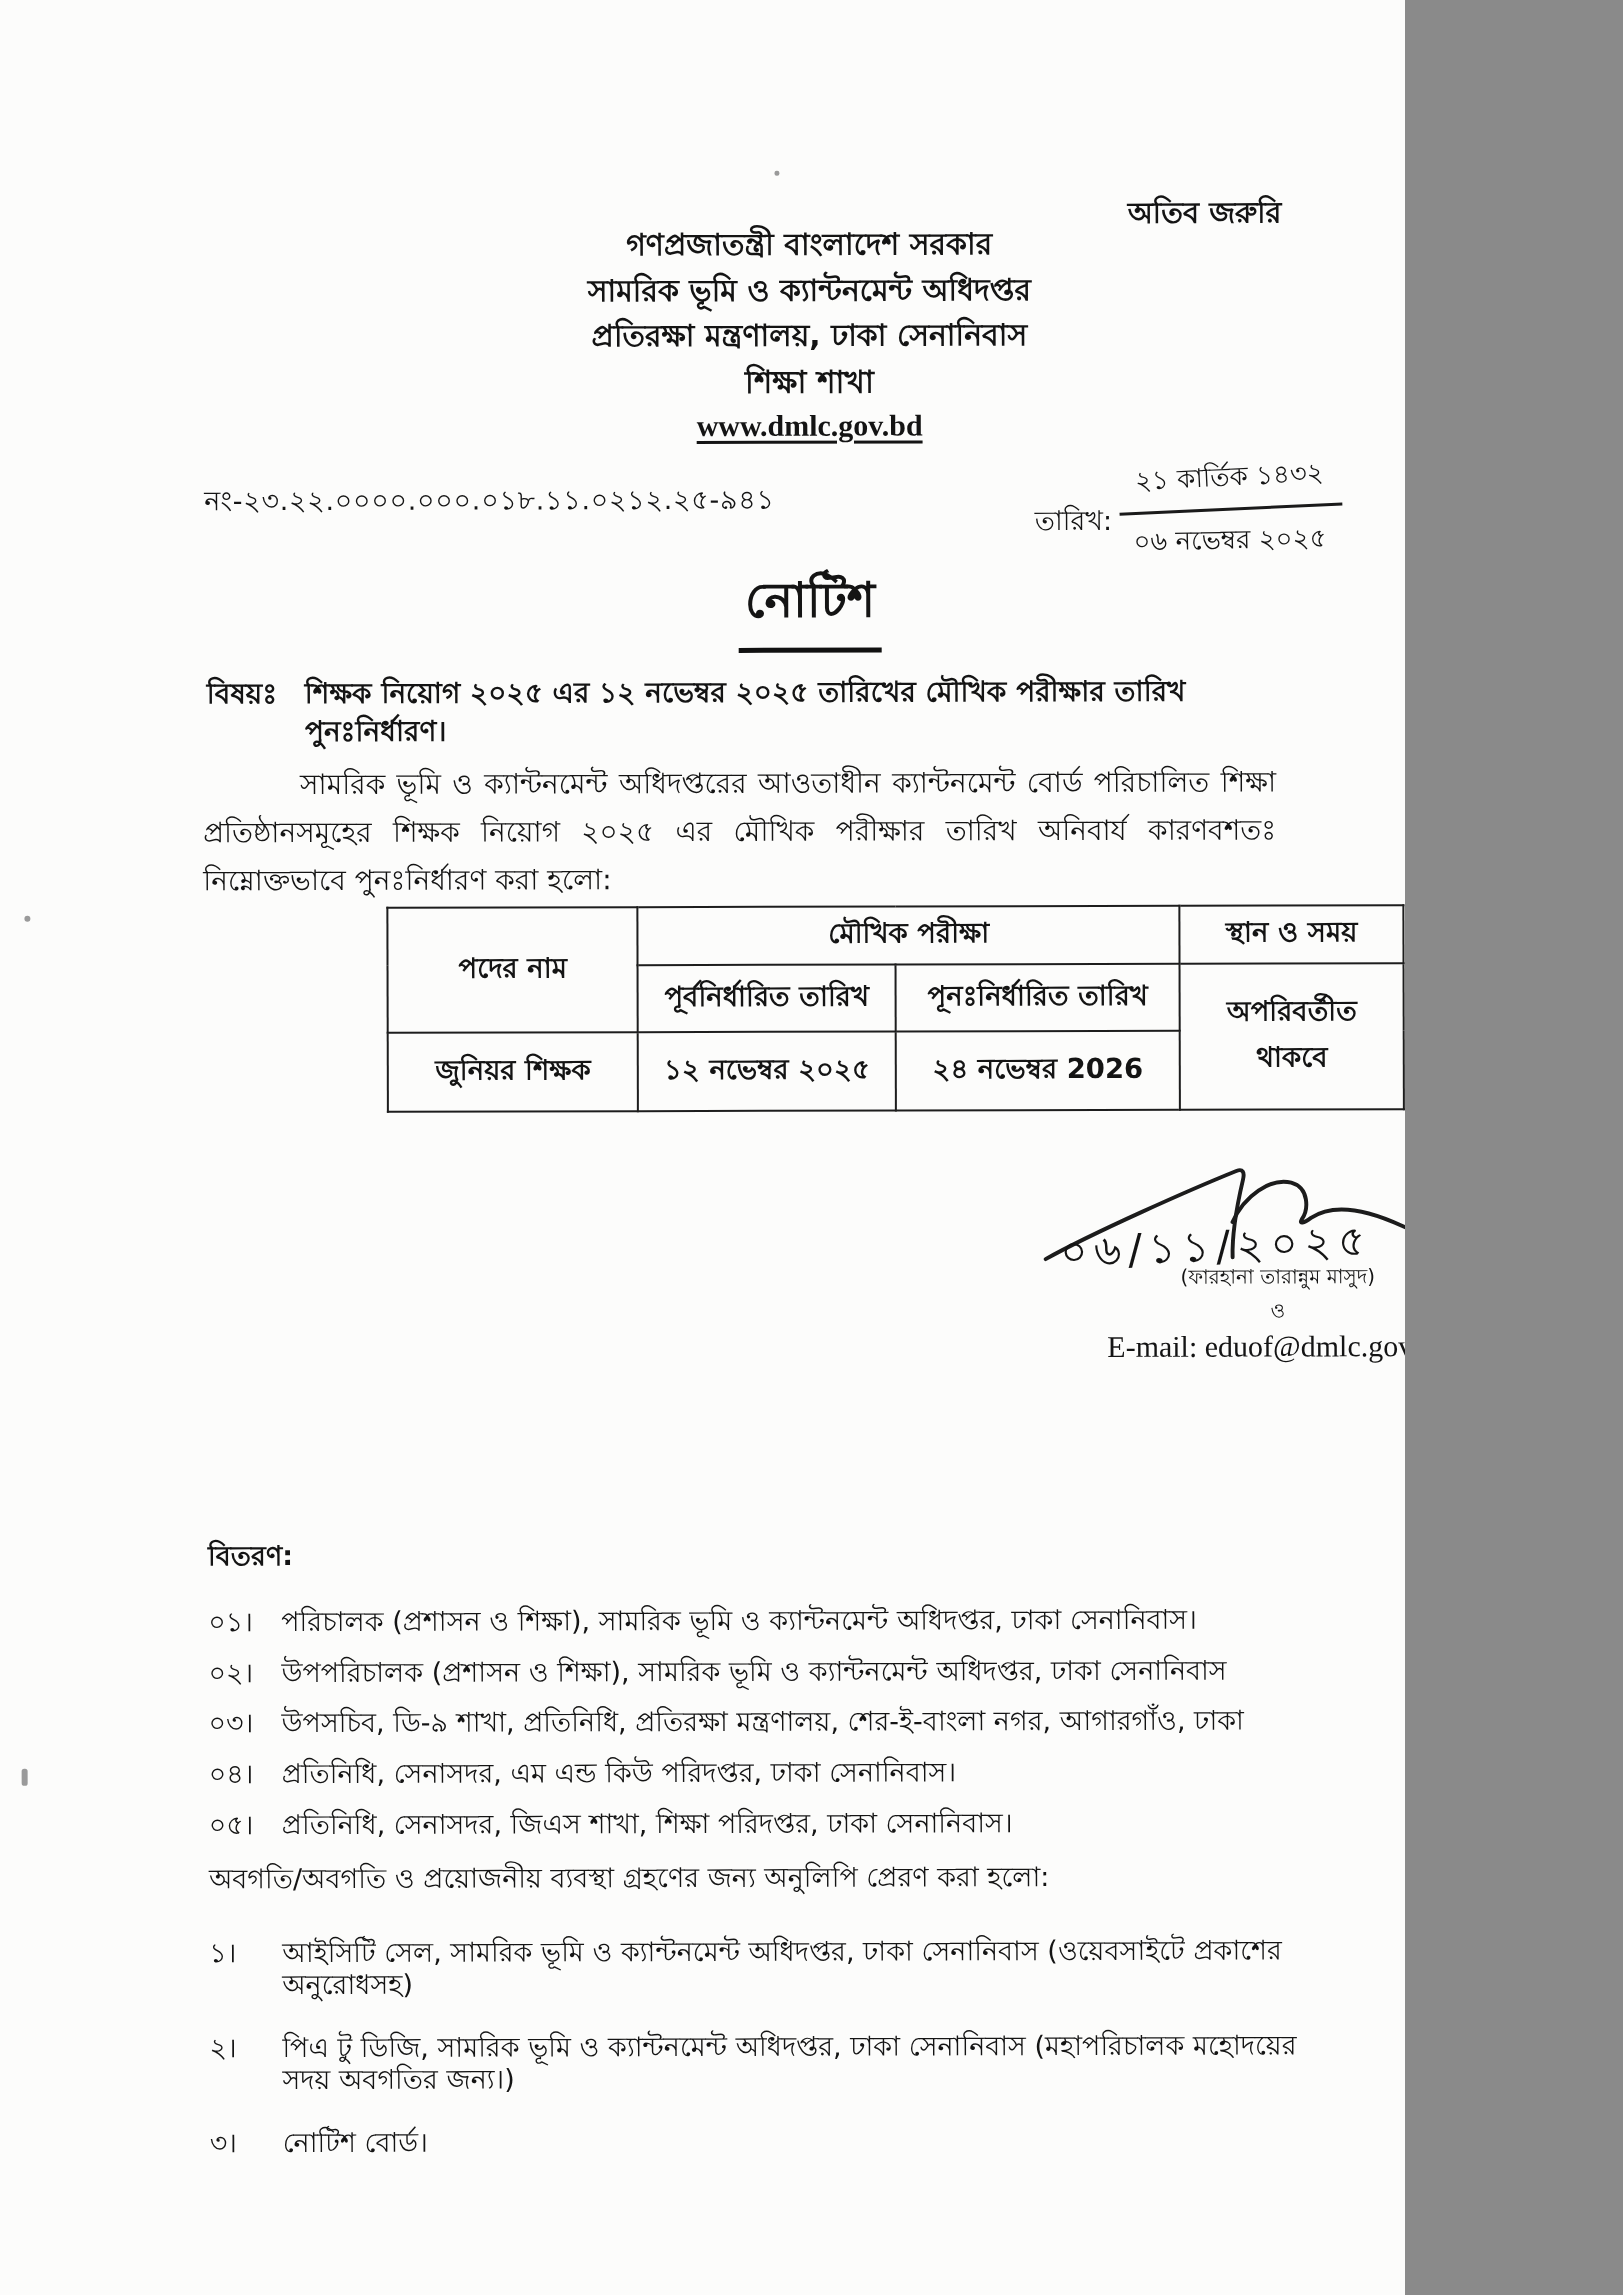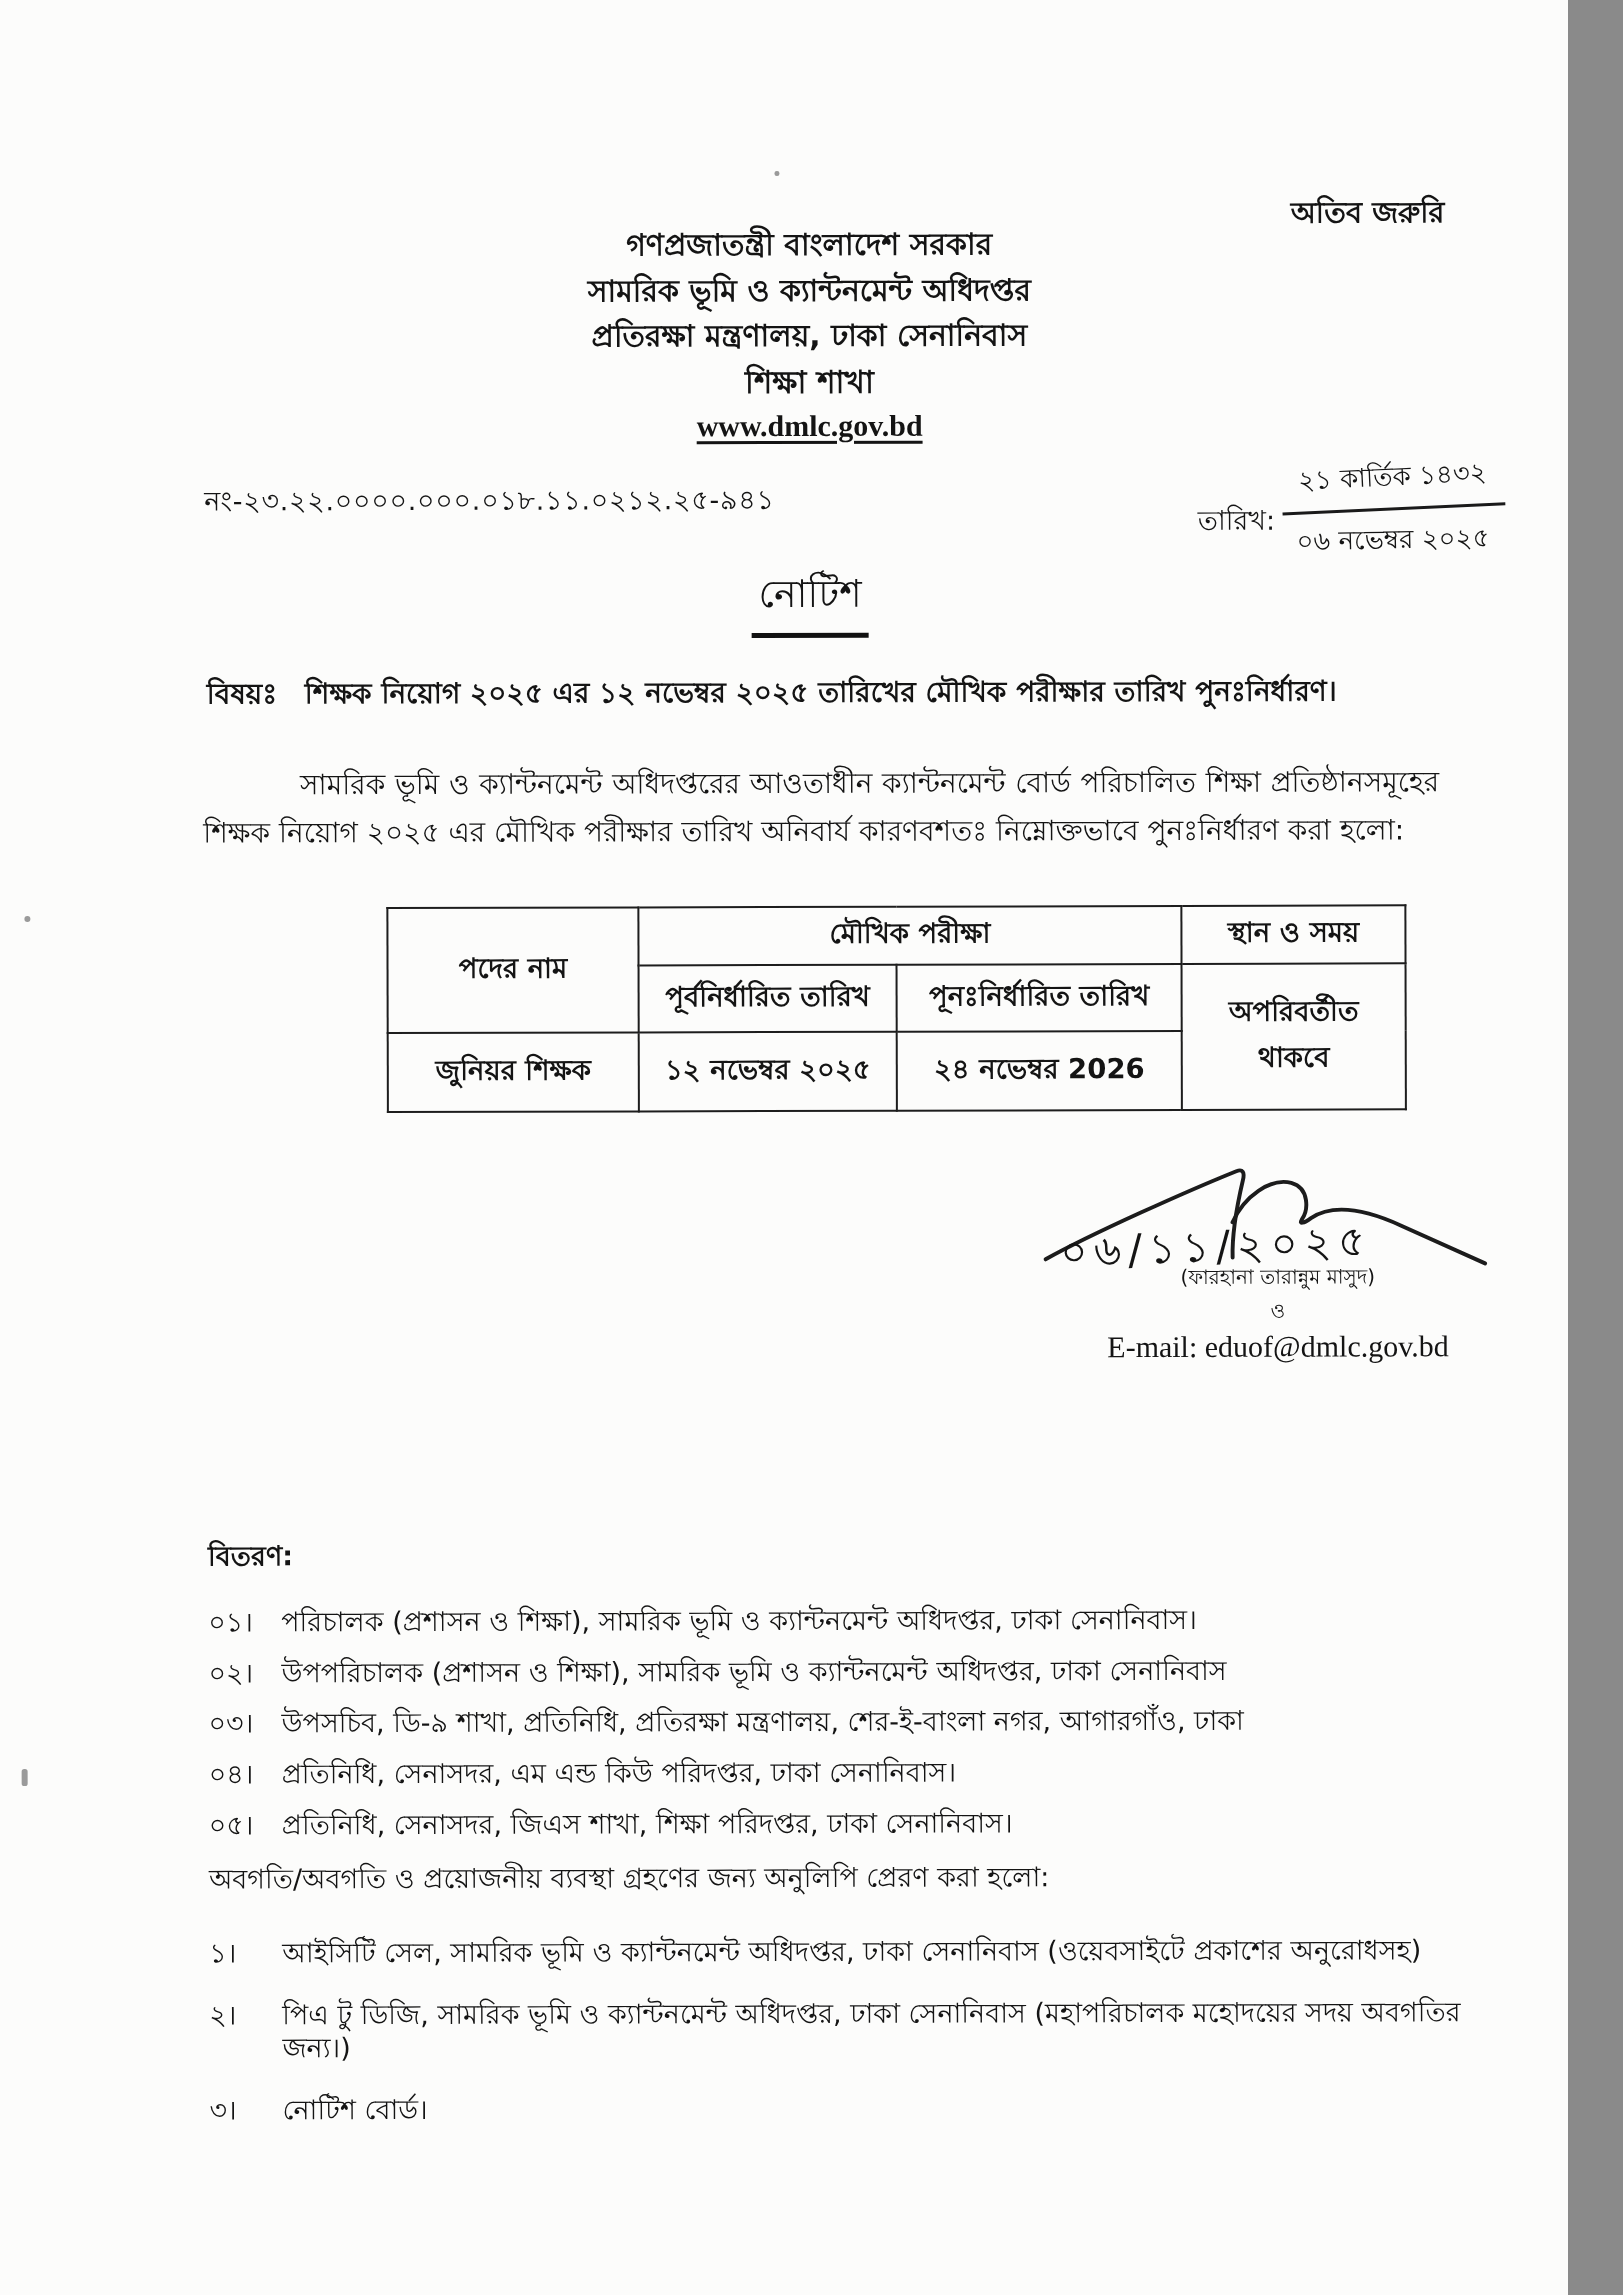--- a/index.html
+++ b/index.html
@@ -1,17 +1,17 @@
 <!DOCTYPE html>
 <html lang="bn" style="font-size:10.5px"><head>
 <meta charset="utf-8">
 <style>
   html,body{margin:0;padding:0;background:#8a8a8a;}
   .page{
-    position:relative;width:1568px;height:2295px;background:#fcfcfb;
+    position:relative;width:1405px;height:2295px;background:#fcfcfb;
     font-family:"DejaVu Sans","Liberation Sans",sans-serif;color:#141414;
     overflow:hidden;
   }
   .tilt{position:absolute;inset:0;transform:rotate(-0.15deg);}
   
   .urgency{position:absolute;top:191px;right:121px;font-size:29px;font-weight:bold;}
   
   .header-block{position:absolute;top:230px;left:0;width:1623px;text-align:center;line-height:1.0;}
   .header-block .h-line{font-size:30px;font-weight:bold;margin:0 0 15.7px 0;}
   .header-block .h-section{font-size:31px;font-weight:bold;margin:2.6px 0 13px 0;}
@@ -22,21 +22,21 @@
   
   .ref-row{position:absolute;top:458px;left:206px;right:62px;display:flex;justify-content:space-between;align-items:flex-start;}
   .ref-no{font-size:27px;letter-spacing:0.7px;margin-top:21px;}
   .date-block{display:flex;align-items:center;gap:6.5px;}
   .date-label{font-size:27px;margin-top:24px;}
   .date-frac{display:flex;flex-direction:column;align-items:center;}
   .date-top{font-size:26px;padding:0 17px 6.5px 17px;border-bottom:3.3px solid #1a1a1a;transform:rotate(-2.5deg);}
   .date-bottom{font-size:26px;padding-top:9.2px;transform:rotate(-1deg);}
   
   .title-wrap{position:absolute;top:564px;left:0;width:1623px;text-align:center;}
-  .title{display:inline-block;font-size:38px;font-weight:normal;border-bottom:5.2px solid #111;padding:0 6.5px 5.2px 6.5px;}
+  .title{display:inline-block;font-size:48px;font-weight:bold;border-bottom:5.2px solid #111;padding:0 6.5px 5.2px 6.5px;}
   
   .subject-row{position:absolute;top:674px;left:208px;right:131px;display:flex;gap:27.5px;font-size:28px;font-weight:bold;line-height:1.35;}
   
   .body-par{position:absolute;top:760px;left:204px;right:128px;font-size:28px;line-height:1.72;text-align:justify;text-indent:97px;}
   
   .tbl{position:absolute;top:906px;left:387px;border-collapse:collapse;table-layout:fixed;}
   .tbl th,.tbl td{border:2.6px solid #1d1d1d;font-size:27.5px;font-weight:bold;text-align:center;vertical-align:middle;padding:3.9px 6.5px;}
   .c1{width:251px;} .c2{width:258px;} .c3{width:285px;} .c4{width:224px;}
   .r1{height:58px;} .r2{height:67px;} .r3{height:79px;}
   

